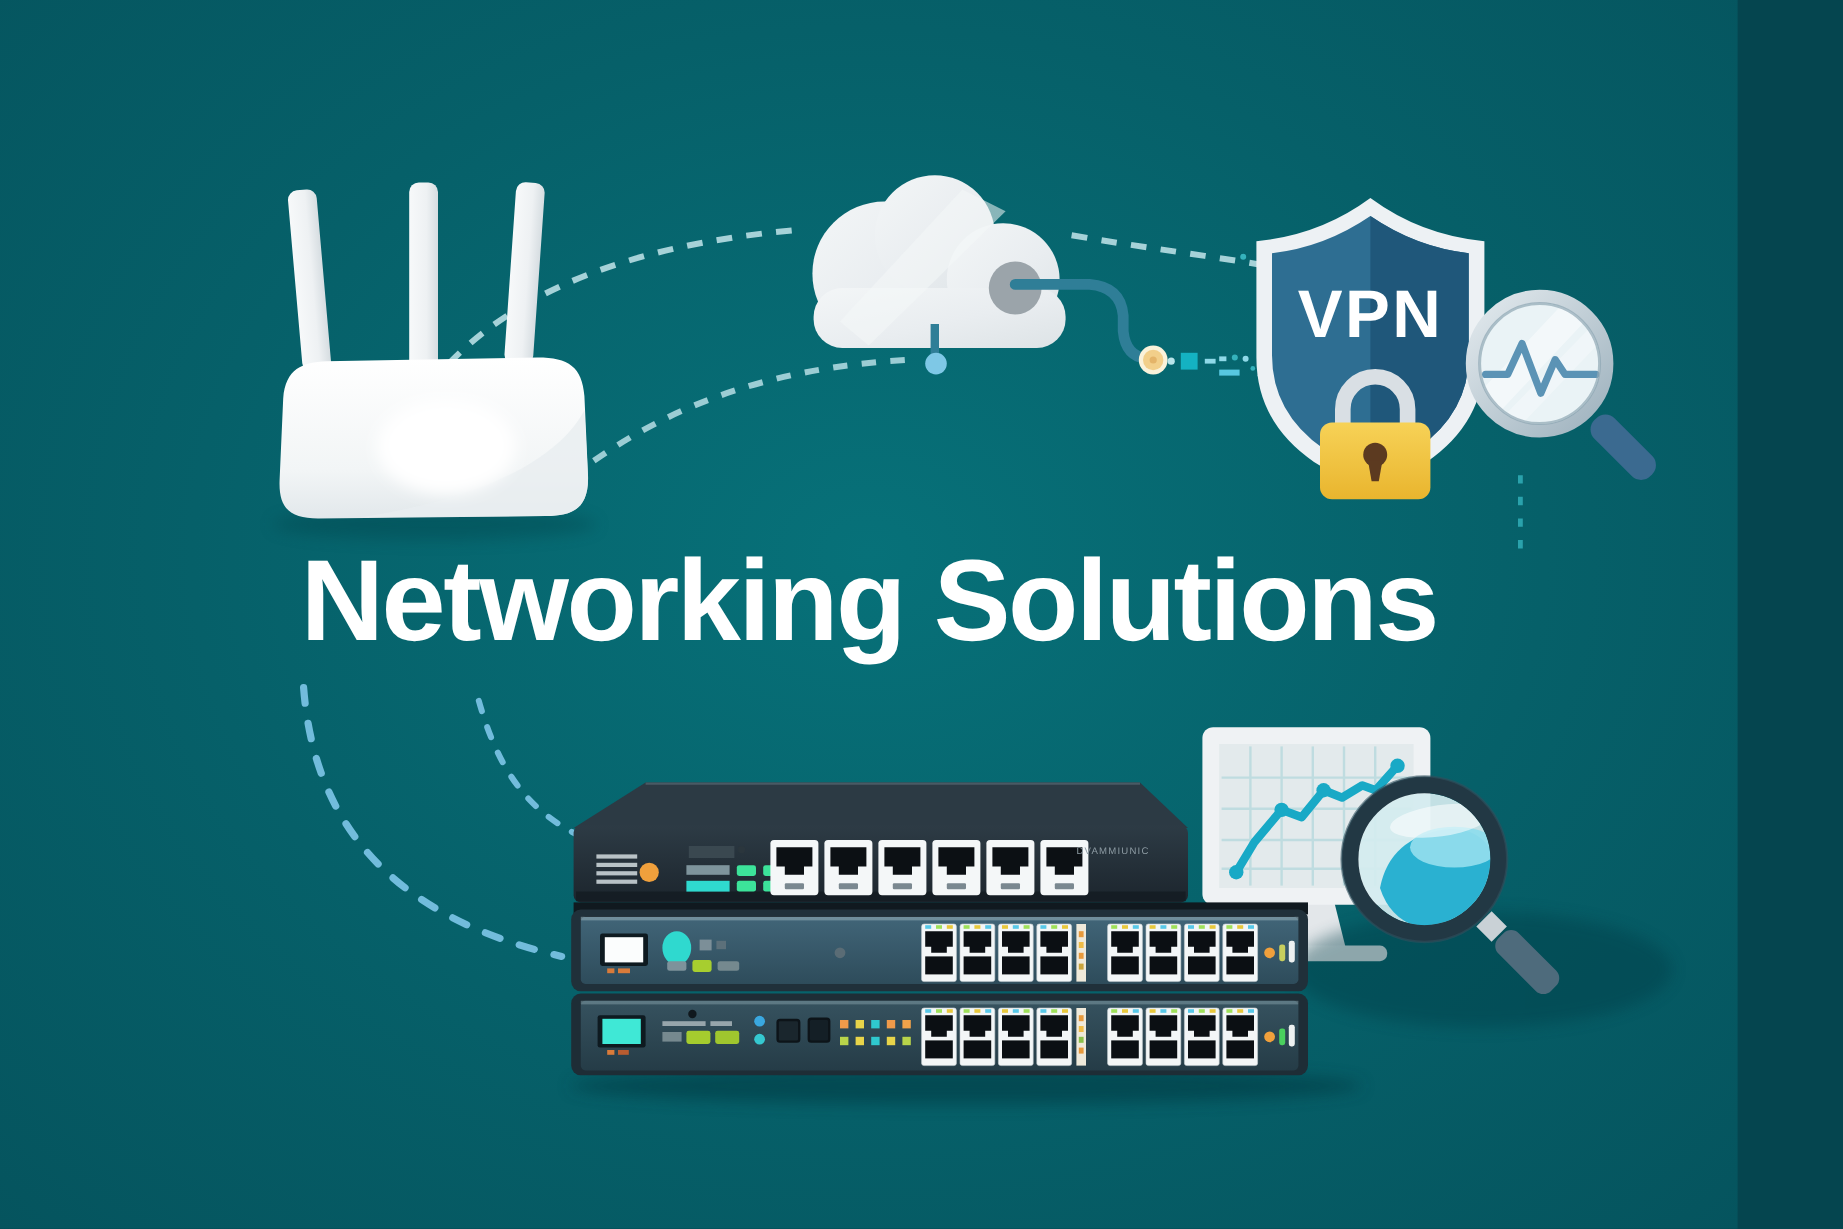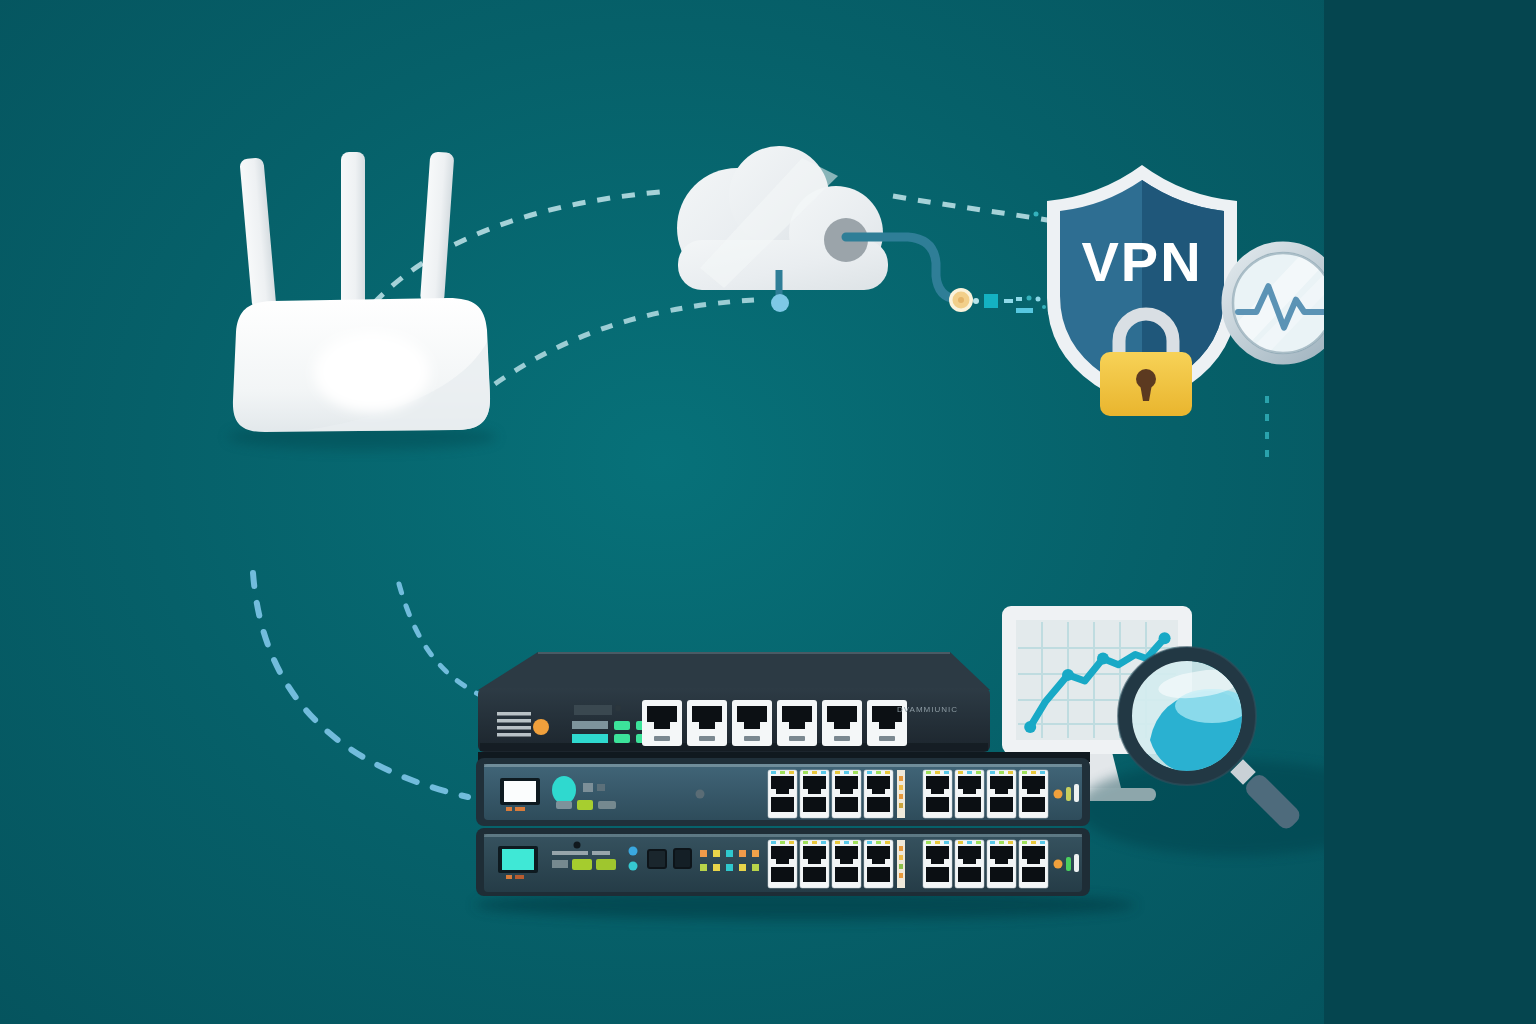--- a/index.html
+++ b/index.html
@@ -1,17 +1,17 @@
 <!DOCTYPE html>
 <html style="--bg-center: #077179; --bg-edge: #05545e; --accent-cyan: #2fd9cf; --dash-light: #a6d2d8; --dash-blue: #72bcdc; --dash-teal: #2aa2ac; --shield-blue: #2e6e92; --shield-blue-dark: #1f577a; --lock-yellow: #f3c63e; --led-green: #3ce39a; --led-orange: #f0a03c; --chart-teal: #18a9c6; --lens-cyan: #2ab1d1; --cable-teal: #2f7e97; --node-blue: #7ec8e6; --title-white: #ffffff;"><head>
 <meta charset="utf-8">
 <style>
   html,body{margin:0;padding:0;background:#05454f;}
   .scene{
-    position:relative;width:1324px;height:1024px;overflow:hidden;
+    position:relative;width:1448px;height:1024px;overflow:hidden;
     background:radial-gradient(ellipse at 50% 45%, var(--bg-center,#077179) 0%, #066069 55%, var(--bg-edge,#05545e) 100%);
     font-family:"Liberation Sans",sans-serif;
   }
   .scene svg{position:absolute;left:0;top:0;}
   .title{
     position:absolute;left:0;top:448px;width:100%;
     text-align:center;color:var(--title-white,#ffffff);
     font-size:96px;font-weight:700;letter-spacing:-2px;line-height:1.1;
     user-select:none;
   }
@@ -466,14 +466,15 @@
     <g clip-path="url(#lensClipBottom)">
       <path d="M 1150 740 Q 1158 698 1205 691 Q 1245 689 1248 731 Q 1247 768 1205 774 Q 1162 777 1150 740 Z" style="fill:var(--lens-cyan,#2ab1d1)"></path>
       <ellipse cx="1212" cy="706" rx="37" ry="17" fill="#8fdcec" opacity="0.95"></ellipse>
       <ellipse cx="1200" cy="684" rx="42" ry="13" fill="#ffffff" opacity="0.55" transform="rotate(-8 1200 684)"></ellipse>
     </g>
     <circle cx="1187" cy="716" r="62" fill="none" stroke="#223844" stroke-width="14"></circle>
     <circle cx="1187" cy="716" r="69" fill="none" stroke="#31505e" stroke-width="2" opacity="0.6"></circle>
   </g>
 </svg>
 
+<div class="title">Networking Solutions</div>
 
 </div>
 
 </body></html>

